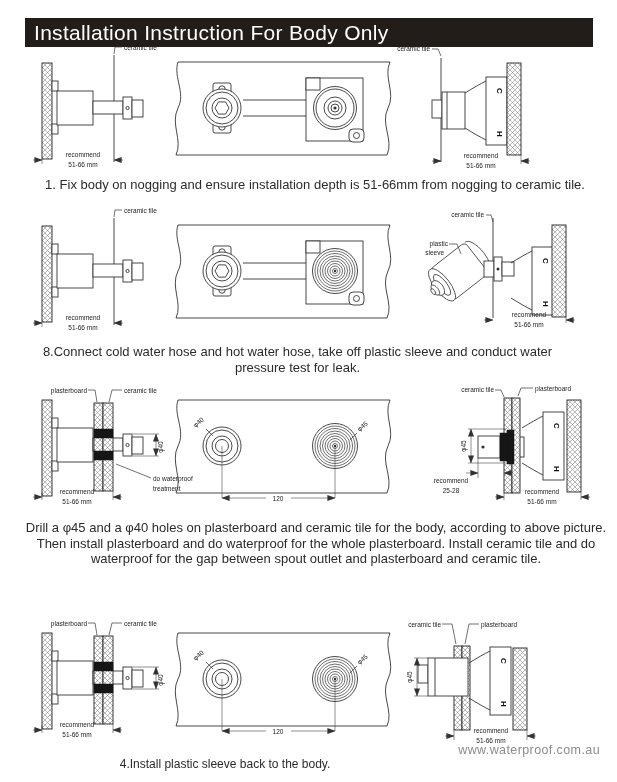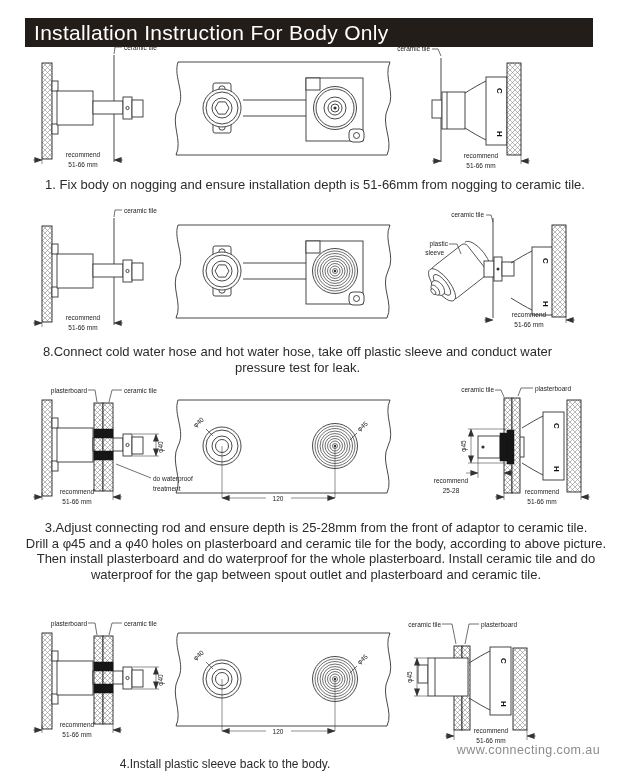--- a/index.html
+++ b/index.html
@@ -270,21 +270,20 @@
     <line class="dim" x1="504" y1="493" x2="504" y2="500"></line>
     <line class="dim" x1="581" y1="492" x2="581" y2="500"></line>
     <line class="dim" x1="495" y1="497" x2="504" y2="497" marker-end="url(#arr)"></line>
     <line class="dim" x1="590" y1="497" x2="581" y2="497" marker-end="url(#arr)"></line>
     <text class="lb mid" x="542" y="494">recommend</text>
     <text class="lb mid" x="542" y="504">51-66 mm</text>
   </g>
 </svg>
 
 <div class="caption" style="top:520px;width:582px">
-  <div>3.Adjust connecting rod and ensure depth is 25-28mm from the front of adaptor to ceramic tile.</div>
   <div>Drill a φ45 and a φ40 holes on plasterboard and ceramic tile for the body, according to above picture. Then install plasterboard and do waterproof for the whole plasterboard. Install ceramic tile and do waterproof for the gap between spout outlet and plasterboard and ceramic tile.</div>
 </div>
 
 <svg class="diag" style="top:616px" width="617" height="144" viewBox="0 616 617 144">
   <use href="#s3com" y="233"></use>
   <g>
     <rect class="wall" x="454" y="646" width="8" height="84" fill="url(#hatch)"></rect>
     <rect class="wall" x="462" y="646" width="8" height="84" fill="url(#hatch)"></rect>
     <use href="#plateCH" x="4" y="570"></use>
     <rect class="fw" x="418" y="665" width="10" height="18"></rect>
@@ -303,13 +302,13 @@
     <line class="dim" x1="527" y1="730" x2="527" y2="740"></line>
     <line class="dim" x1="445" y1="736" x2="454" y2="736" marker-end="url(#arr)"></line>
     <line class="dim" x1="536" y1="736" x2="527" y2="736" marker-end="url(#arr)"></line>
     <text class="lb mid" x="491" y="733">recommend</text>
     <text class="lb mid" x="491" y="743">51-66 mm</text>
   </g>
 </svg>
 
 <div class="caption" style="top:757px;width:400px;font-size:12px">4.Install plastic sleeve back to the body.</div>
 
-<div class="footer">www.connecting.com.au</div>
+<div class="footer">www.waterproof.com.au</div>
 
 </body></html>

